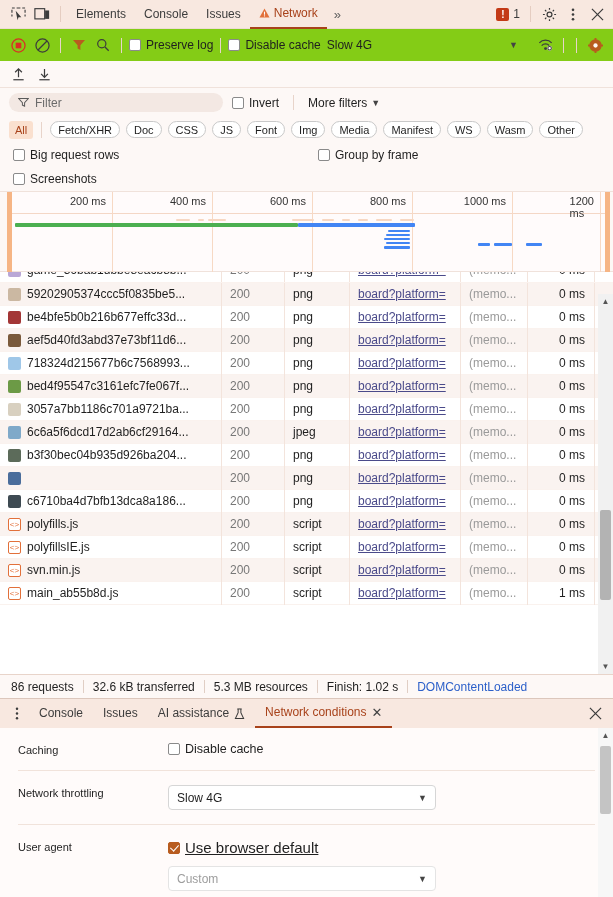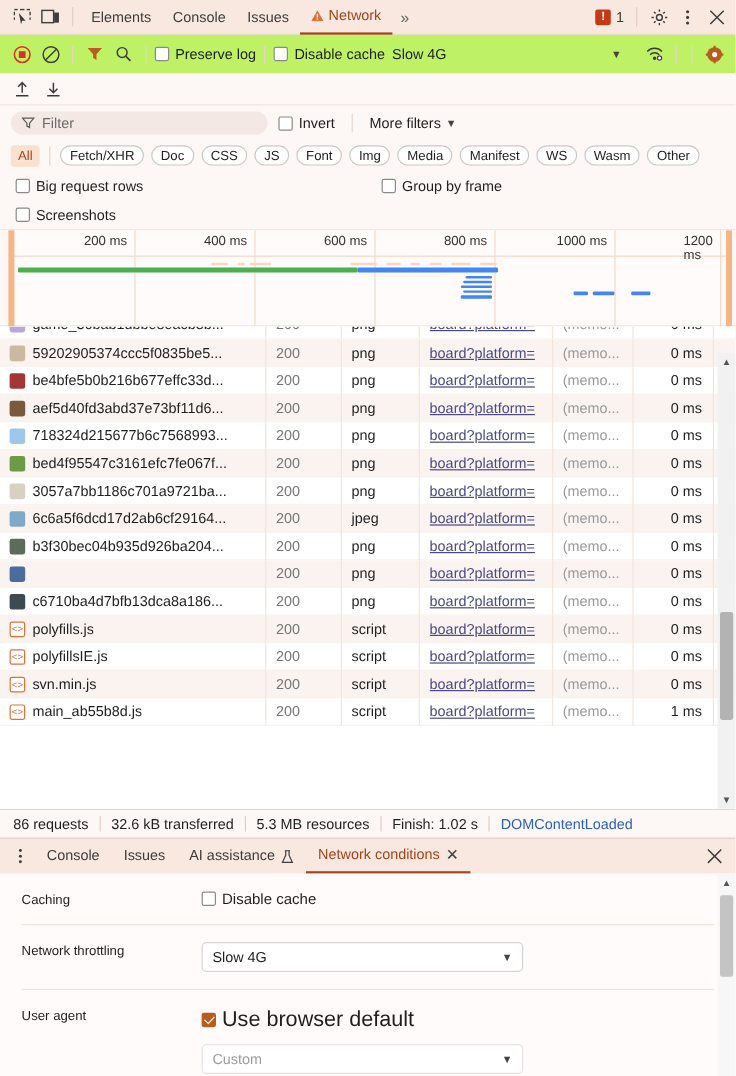--- a/index.html
+++ b/index.html
@@ -28,21 +28,21 @@
   .tab.chev { padding: 0 7px; font-size: 13px; color: #5f5f5f; }
   .spacer { flex: 1; }
   .errbadge { display: flex; align-items: center; gap: 4px; padding-right: 4px; cursor: pointer; }
   .errbox { width: 13px; height: 13px; background: #c33a17; border-radius: 2px; color: #fff; font-size: 10px;
             display:flex; align-items:center; justify-content:center; font-weight:bold;}
   .errcount { font-size: 12px; color: #3c3c3c; }
 
   
   .toolbar {
     height: 27px; display: flex; align-items: center; padding: 16px 7px; gap: 2px;
-    background: #bef264; flex: none;
+    background: #84cc16; flex: none;
   }
   .toolbar2 {
     height: 27px; display: flex; align-items: center; padding: 0 7px; gap: 4px;
     background: #fdf8f6; border-bottom: 1px solid #f0e2db; flex: none;
   }
   .tbicon { width: 22px; height: 22px; display: flex; align-items: center; justify-content: center; cursor: pointer; border-radius: 3px; }
   .vsep { width: 1px; height: 15px; background: #e8d4ca; margin: 0 5px; }
   .chk { display: inline-flex; align-items: center; gap: 5px; cursor: pointer; font-size: 12px; }
   .box { width: 12px; height: 12px; border: 1px solid #8a8a8a; border-radius: 2px; background: #fff; flex: none; }
   .box.on { background: #b85c1f; border-color: #b85c1f; position: relative; }
@@ -646,21 +646,21 @@
         <div class="nc-label">Network throttling</div>
         <div class="nc-select">
           <span>Slow 4G</span>
           <span class="caret">▼</span>
         </div>
       </div>
       <div class="nc-divider"></div>
       <div class="nc-row">
         <div class="nc-label">User agent</div>
         <div style="display:flex;flex-direction:column;gap:10px;">
-          <label class="chk" style="font-size:18px;">
+          <label class="chk" style="font-size:15px;text-decoration:underline;">
             <span class="box on"></span>
             <span>Use browser default</span>
           </label>
           <div class="nc-select ghost">
             <span>Custom</span>
             <span class="caret">▼</span>
           </div>
         </div>
       </div>
       <div class="dscroll">

